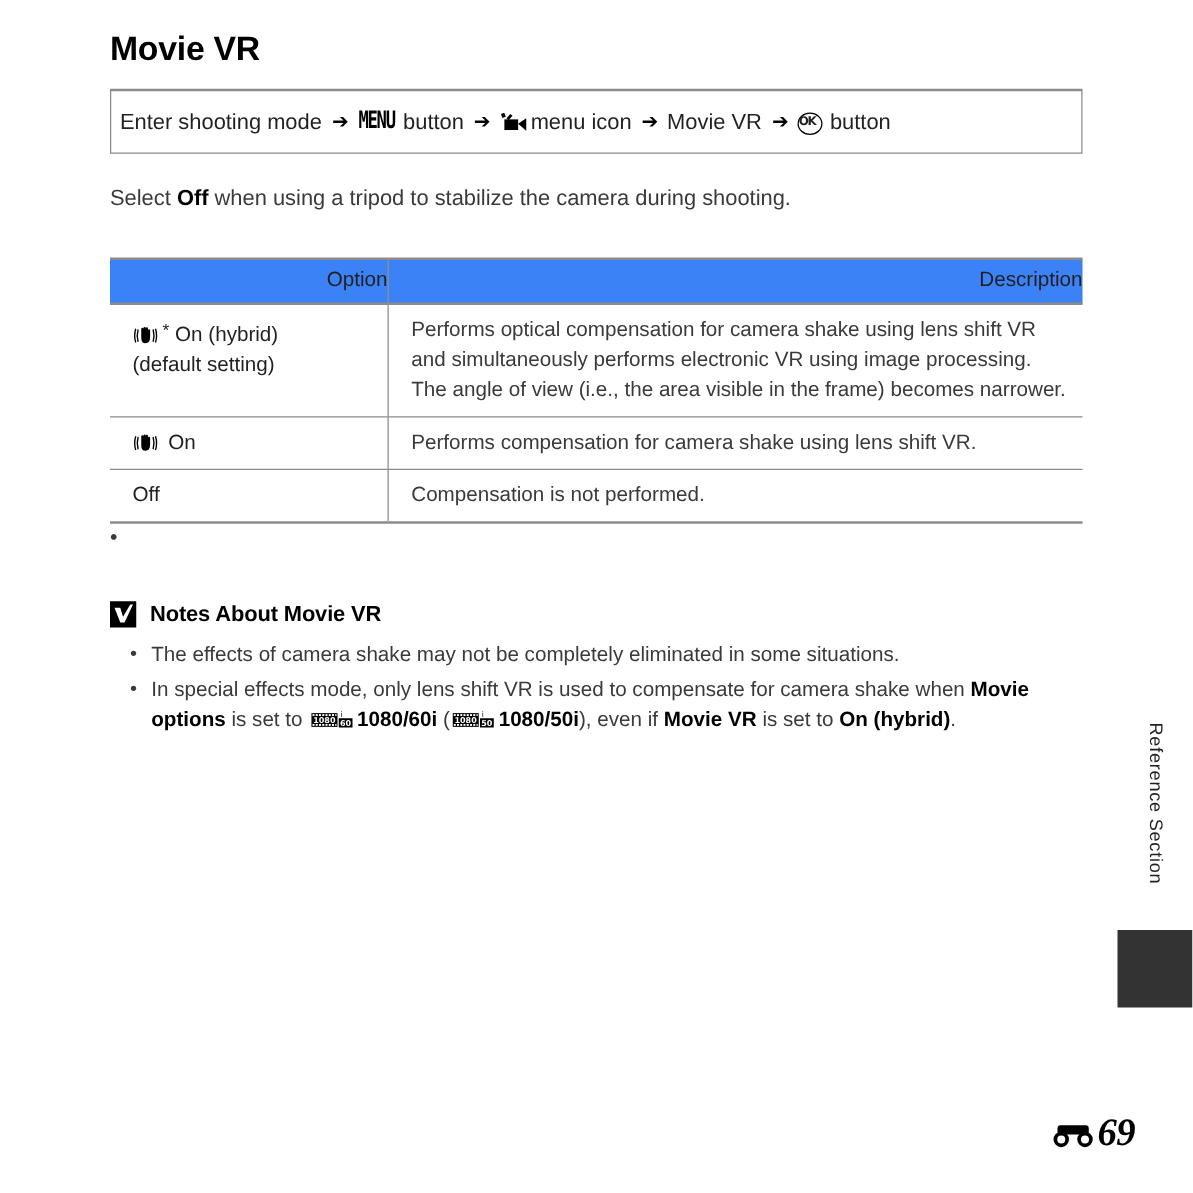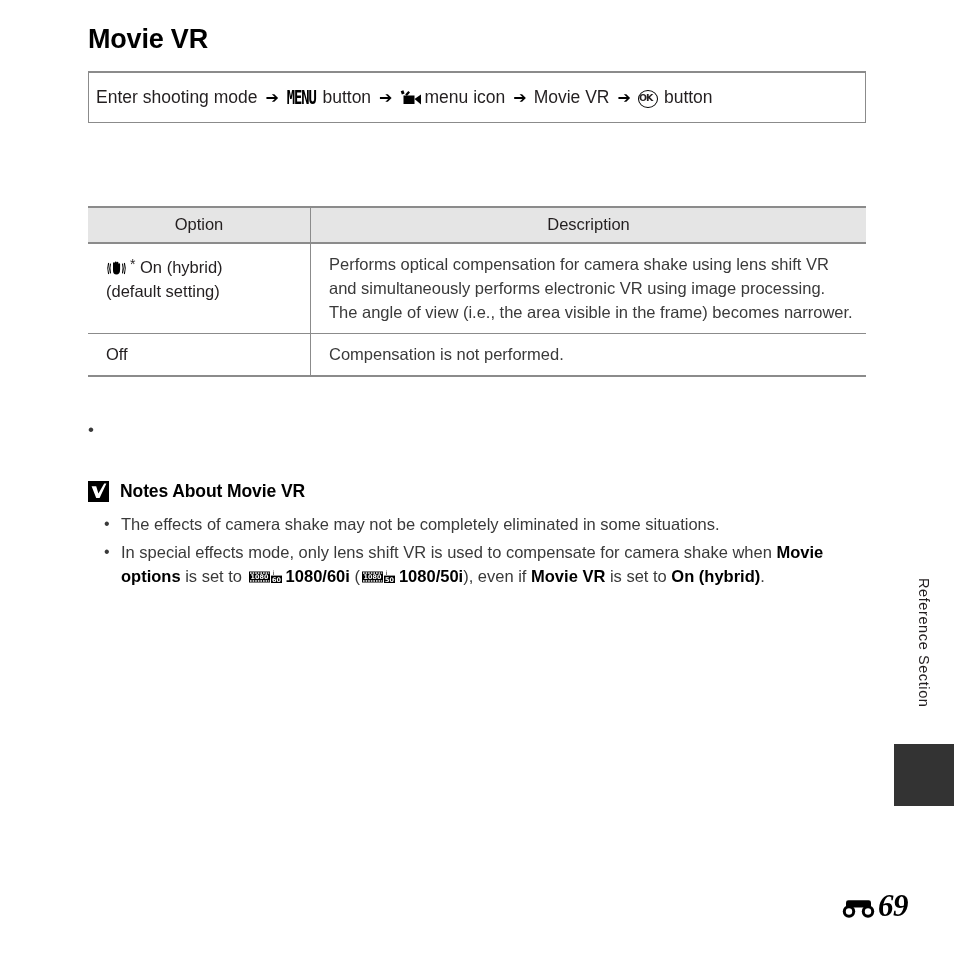--- a/index.html
+++ b/index.html
@@ -121,27 +121,27 @@
     top: 206px;
     width: 778px;
     border-collapse: collapse;
     table-layout: fixed;
   }
   .vr-table th, .vr-table td {
     vertical-align: top;
     text-align: left;
   }
   .vr-table thead th {
-    background: #e5e5e5;
+    background: #3b82f6;
     border-top: 2px solid #8b8b8b;
     border-bottom: 2px solid #8b8b8b;
     font-weight: normal;
     font-size: 16.5px;
     color: #231f20;
-    text-align: center;
+    text-align: right;
     padding: 7px 0 8px 0;
     height: 19px;
   }
   .vr-table thead th.col-opt { width: 222px; border-right: 1.5px solid #8b8b8b; }
   .vr-table tbody td {
     border-bottom: 1.5px solid #8b8b8b;
     font-size: 16.5px;
     line-height: 24px;
     color: #3a3a3a;
     padding: 8px 10px 9px 10px;
@@ -296,20 +296,21 @@
       <span>menu icon</span>
       <span class="arrow-ico">➔</span>
       <span>Movie VR</span>
       <span class="arrow-ico">➔</span>
       <span class="ok-glyph">OK</span>
       <span style="margin-left:6px">button</span>
     </div>
   </div>
 
   <div class="intro">
+    <div><span>Select </span><b>Off</b><span> when using a tripod to stabilize the camera during shooting.</span></div>
   </div>
 
   <table class="vr-table">
     <thead>
       <tr>
         <th class="col-opt">Option</th>
         <th>Description</th>
       </tr>
     </thead>
     <tbody>
@@ -327,20 +328,38 @@
                        L10.6 1.8 Q10.6 0.8 11.5 0.8 Q12.4 0.8 12.4 1.8 L12.4 5.4
                        L12.4 3.2 Q12.4 2.3 13.2 2.3 Q14.1 2.3 14.1 3.2 L14.1 8.6
                        Q14.1 13.6 10.4 13.6 Q7.0 13.6 7.0 9.6 Z" fill="#000"></path>
             </svg>
           </span><span class="star">*</span><span> On (hybrid)</span><br>
           <span>(default setting)</span>
         </td>
         <td class="col-desc">Performs optical compensation for camera shake using lens shift VR and simultaneously performs electronic VR using image processing. The angle of view (i.e., the area visible in the frame) becomes narrower.</td>
       </tr>
 
+      <tr>
+        <td class="col-opt">
+          <span class="vr-ico">
+            <svg viewBox="0 0 21 15" width="21" height="15">
+              <path d="M2.6 2.0 Q0.9 7.5 2.6 13.0" stroke="#000" stroke-width="1.1" fill="none"></path>
+              <path d="M4.5 2.6 Q3.1 7.5 4.5 12.4" stroke="#000" stroke-width="1.1" fill="none"></path>
+              <path d="M18.4 2.0 Q20.1 7.5 18.4 13.0" stroke="#000" stroke-width="1.1" fill="none"></path>
+              <path d="M16.5 2.6 Q17.9 7.5 16.5 12.4" stroke="#000" stroke-width="1.1" fill="none"></path>
+              <path d="M7.0 5.6 L7.0 2.2 Q7.0 1.2 7.9 1.2 Q8.8 1.2 8.8 2.2 L8.8 5.2
+                       L8.8 1.6 Q8.8 0.6 9.7 0.6 Q10.6 0.6 10.6 1.6 L10.6 5.2
+                       L10.6 1.8 Q10.6 0.8 11.5 0.8 Q12.4 0.8 12.4 1.8 L12.4 5.4
+                       L12.4 3.2 Q12.4 2.3 13.2 2.3 Q14.1 2.3 14.1 3.2 L14.1 8.6
+                       Q14.1 13.6 10.4 13.6 Q7.0 13.6 7.0 9.6 Z" fill="#000"></path>
+            </svg>
+          </span><span> On</span>
+        </td>
+        <td class="col-desc">Performs compensation for camera shake using lens shift VR.</td>
+      </tr>
 
       <tr>
         <td class="col-opt">Off</td>
         <td class="col-desc">Compensation is not performed.</td>
       </tr>
 
     </tbody>
   </table>
 
   <div class="bullet-row" id="bullet-hs">

